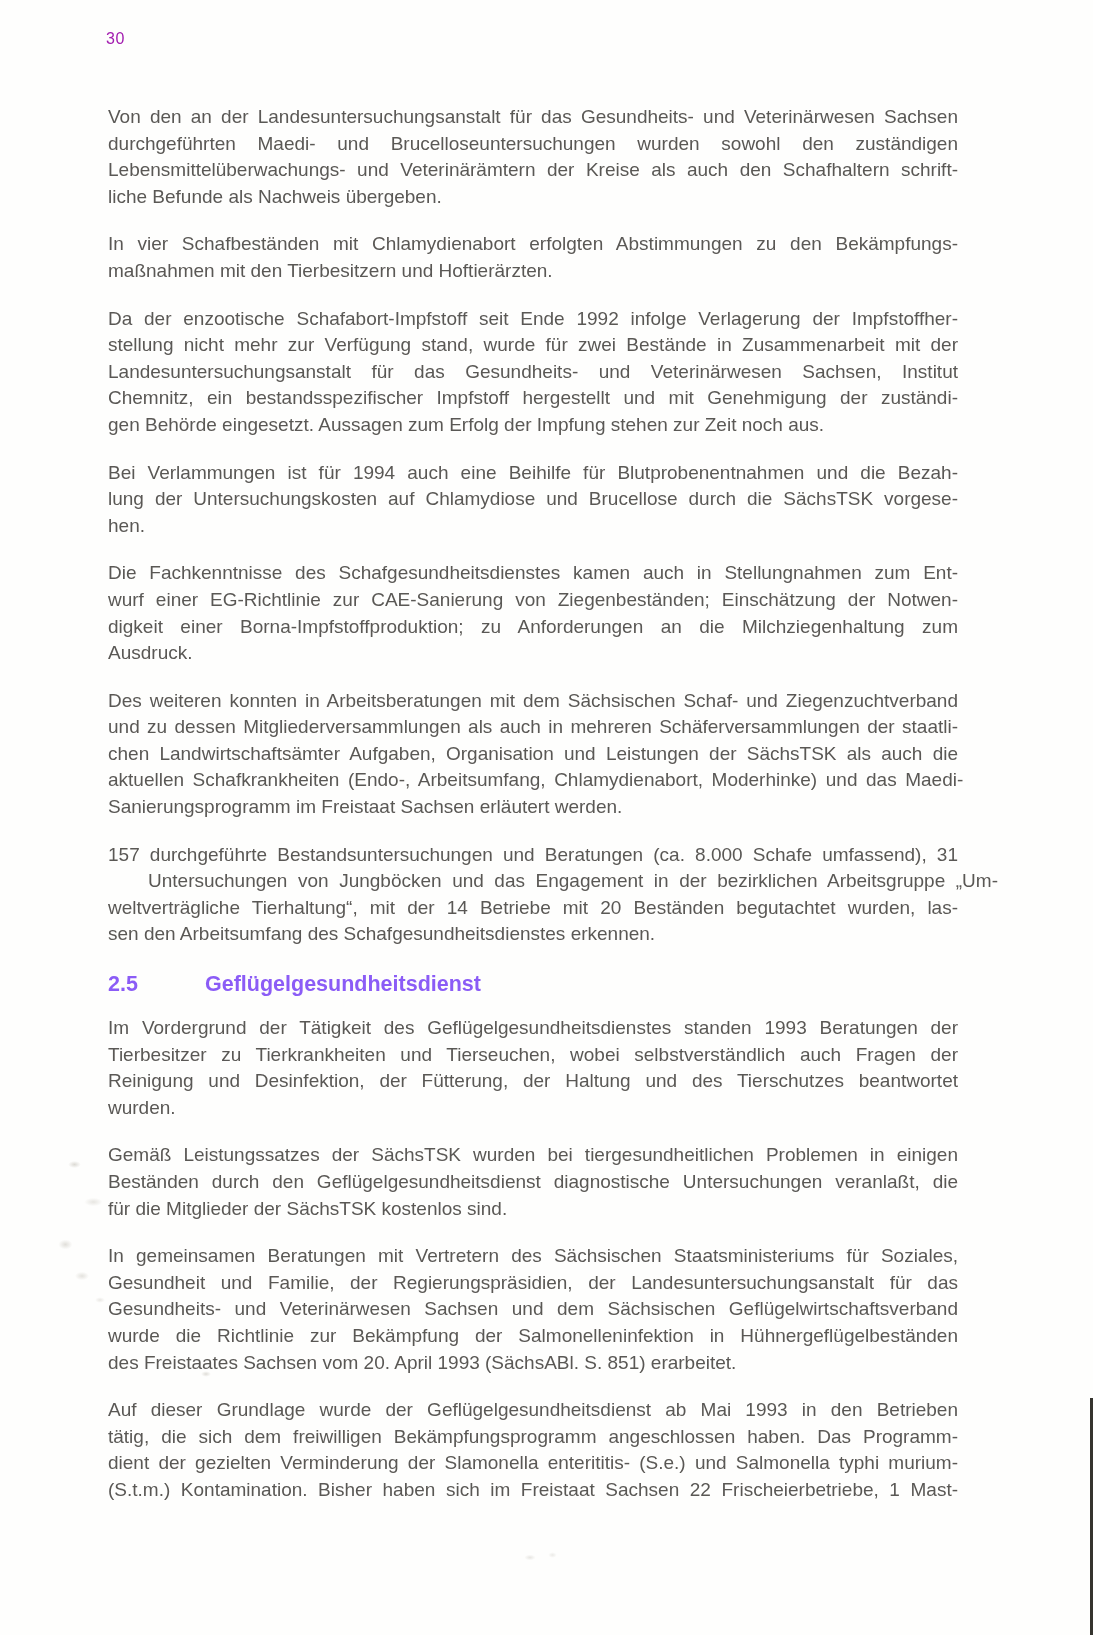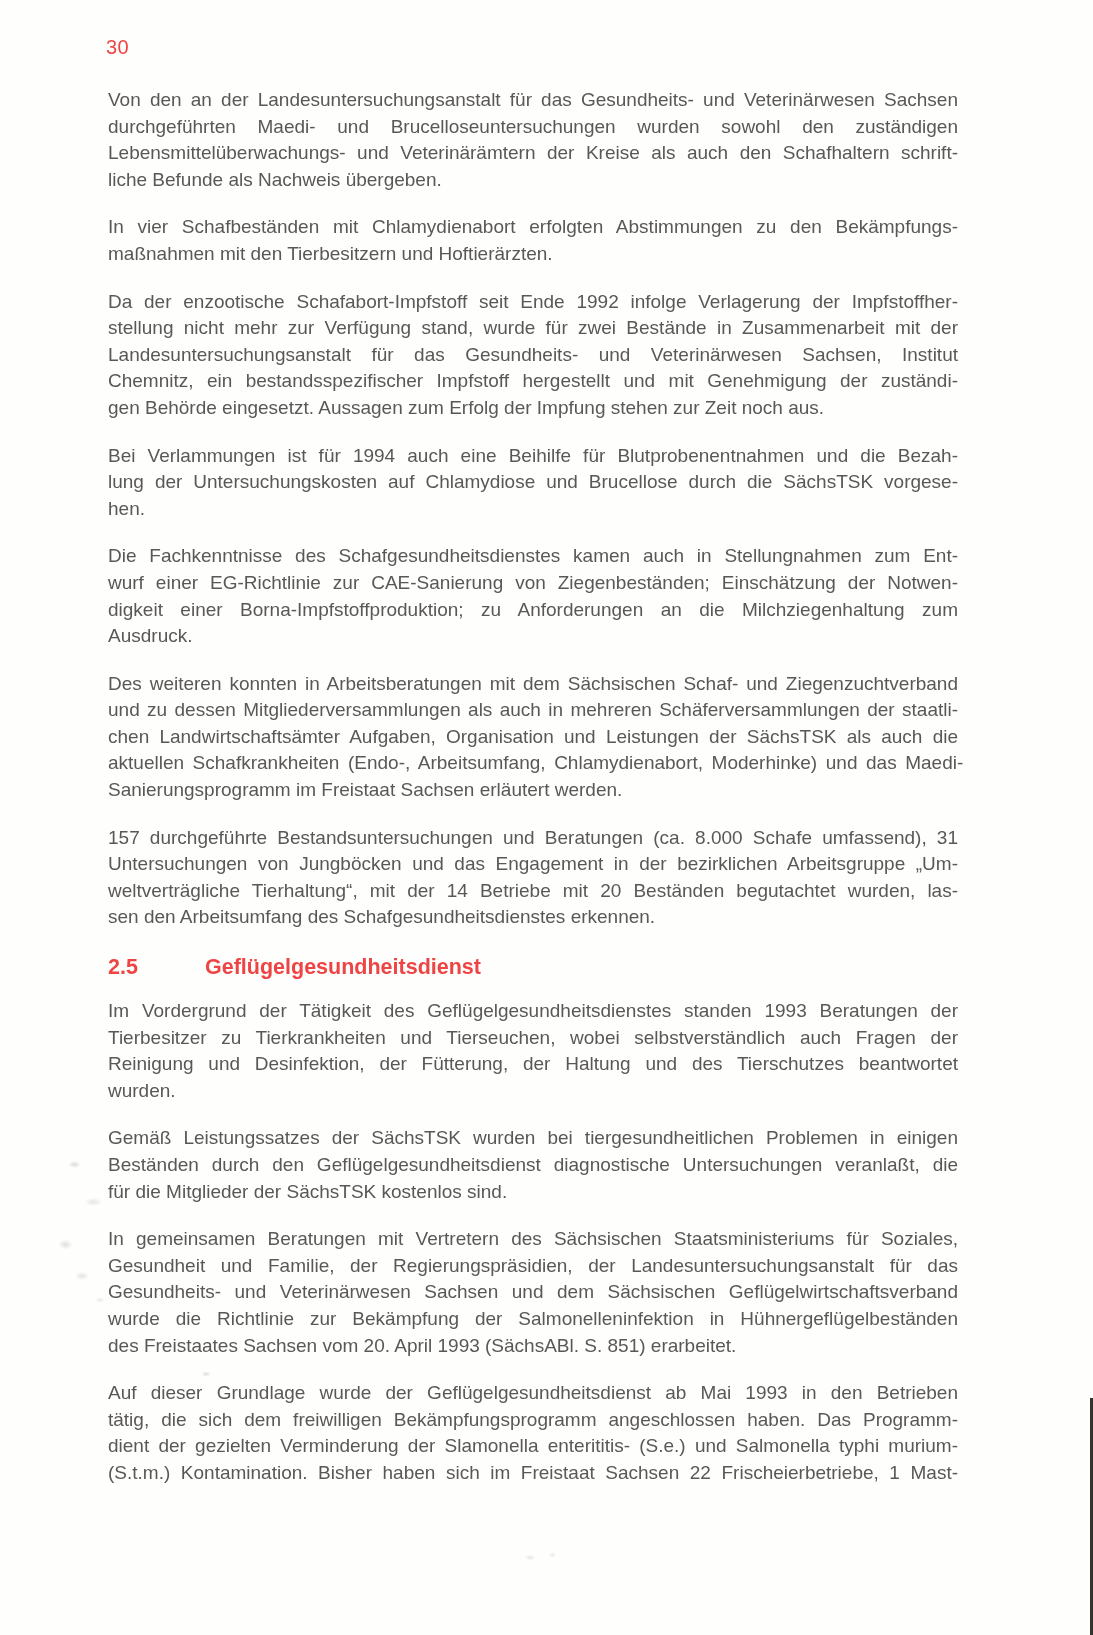--- a/index.html
+++ b/index.html
@@ -2,32 +2,32 @@
 <html lang="de"><head>
 <meta charset="utf-8">
 <style>
   html,body{margin:0;padding:0}
   body{
     width:1093px;height:1635px;position:relative;overflow:hidden;
     background:#fefefd;
     font-family:"Liberation Sans","DejaVu Sans",sans-serif;
   }
   .pagenum{
-    position:absolute;left:106px;top:36px;
-    font-size:20px;color:#ef4444;letter-spacing:.5px;
+    position:absolute;left:106px;top:30px;
+    font-size:16px;color:#a21caf;letter-spacing:.5px;
   }
   main{
-    position:absolute;left:108px;top:87px;width:850px;
+    position:absolute;left:108px;top:104px;width:850px;
     color:#5a5855;
   }
   .para{margin:0 0 21px 0;font-size:19px;line-height:26.6px}
   .line{white-space:pre;height:26.6px;overflow:visible}
   .heading{
     margin:4px 0 16px 0;
-    font-size:21.5px;font-weight:bold;color:#ef4444;line-height:30px;
+    font-size:21.5px;font-weight:bold;color:#8b5cf6;line-height:30px;
   }
   .hnum{display:inline-block;width:97px}
   
   .smudge{position:absolute;pointer-events:none}
   .sm1{left:50px;top:1142px;width:70px;height:125px;background:
     radial-gradient(ellipse 9px 5px at 35% 18%, rgba(148,142,126,.32), transparent 70%),
     radial-gradient(ellipse 13px 6px at 62% 48%, rgba(148,142,126,.22), transparent 70%),
     radial-gradient(ellipse 10px 7px at 22% 82%, rgba(148,142,126,.28), transparent 70%);}
   .sm2{left:58px;top:1258px;width:60px;height:60px;background:
     radial-gradient(ellipse 10px 6px at 40% 30%, rgba(148,142,126,.25), transparent 70%),
@@ -78,21 +78,21 @@
     </div>
     <div class="para">
       <div class="line j"><span style="word-spacing: 2.61719px;">Des weiteren konnten in Arbeitsberatungen mit dem Sächsischen Schaf- und Ziegenzuchtverband</span></div>
       <div class="line j"><span style="word-spacing: 2.09687px;">und zu dessen Mitgliederversammlungen als auch in mehreren Schäferversammlungen der staatli-</span></div>
       <div class="line j"><span style="word-spacing: 4.93906px;">chen Landwirtschaftsämter Aufgaben, Organisation und Leistungen der SächsTSK als auch die</span></div>
       <div class="line j"><span style="word-spacing: 3.27539px;">aktuellen Schafkrankheiten (Endo-, Arbeitsumfang, Chlamydienabort, Moderhinke) und das Maedi-</span></div>
       <div class="line"><span>Sanierungsprogramm im Freistaat Sachsen erläutert werden.</span></div>
     </div>
     <div class="para">
       <div class="line j"><span style="word-spacing: 4.8941px;">157 durchgeführte Bestandsuntersuchungen und Beratungen (ca. 8.000 Schafe umfassend), 31</span></div>
-      <div class="line j"><span style="word-spacing: 5.25625px;">Untersuchungen von Jungböcken und das Engagement in der bezirklichen Arbeitsgruppe „Um-</span></div>
+      <div class="line j"><span style="word-spacing: 5.25625px; margin-left: 40px;">Untersuchungen von Jungböcken und das Engagement in der bezirklichen Arbeitsgruppe „Um-</span></div>
       <div class="line j"><span style="word-spacing: 6.79972px;">weltverträgliche Tierhaltung“, mit der 14 Betriebe mit 20 Beständen begutachtet wurden, las-</span></div>
       <div class="line"><span>sen den Arbeitsumfang des Schafgesundheitsdienstes erkennen.</span></div>
     </div>
     <div class="heading"><span class="hnum">2.5</span><span>Geflügelgesundheitsdienst</span></div>
     <div class="para">
       <div class="line j"><span style="word-spacing: 7.51736px;">Im Vordergrund der Tätigkeit des Geflügelgesundheitsdienstes standen 1993 Beratungen der</span></div>
       <div class="line j"><span style="word-spacing: 9.32986px;">Tierbesitzer zu Tierkrankheiten und Tierseuchen, wobei selbstverständlich auch Fragen der</span></div>
       <div class="line j"><span style="word-spacing: 9.48125px;">Reinigung und Desinfektion, der Fütterung, der Haltung und des Tierschutzes beantwortet</span></div>
       <div class="line"><span>wurden.</span></div>
     </div>

